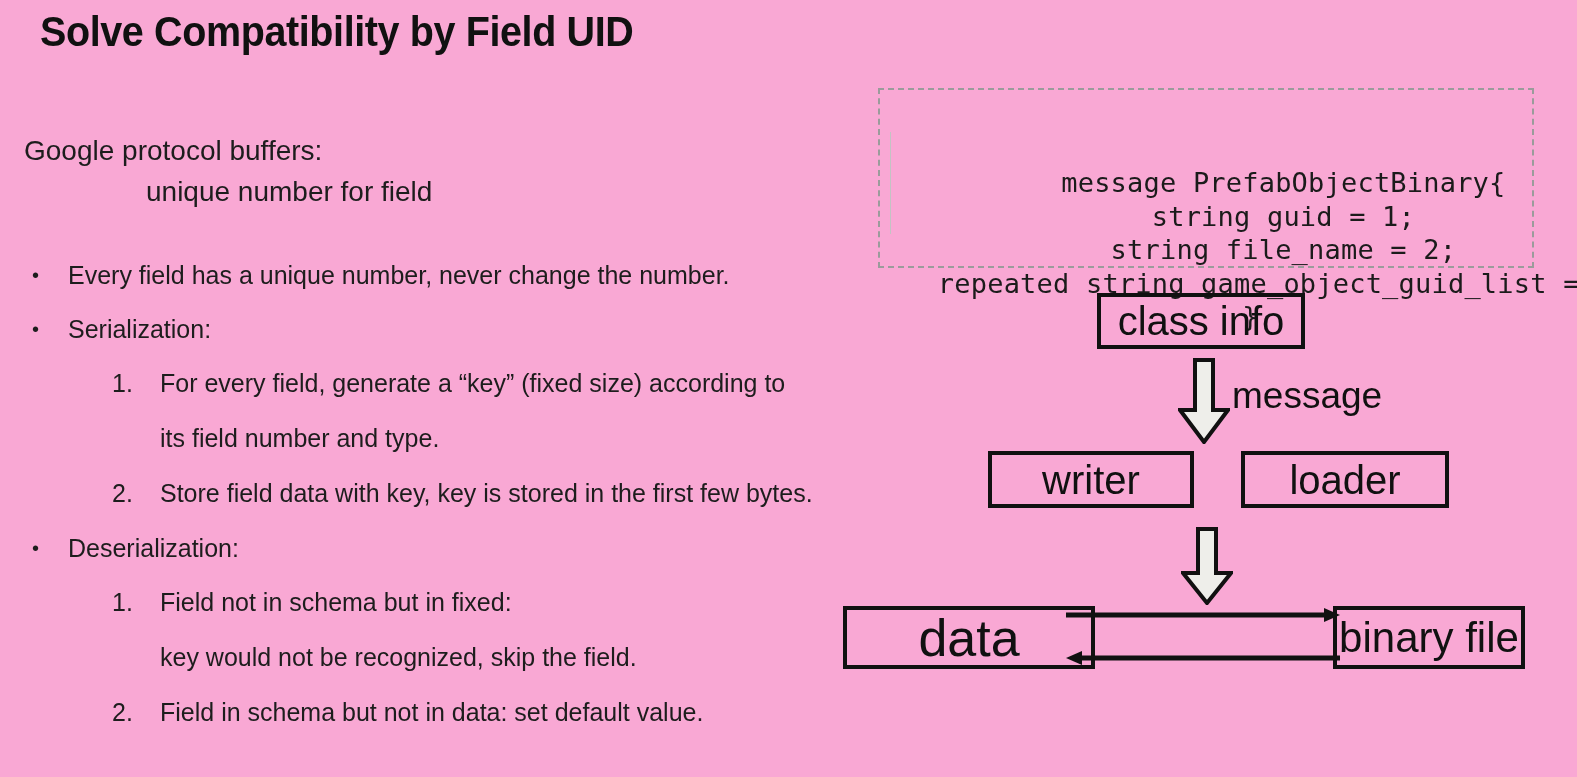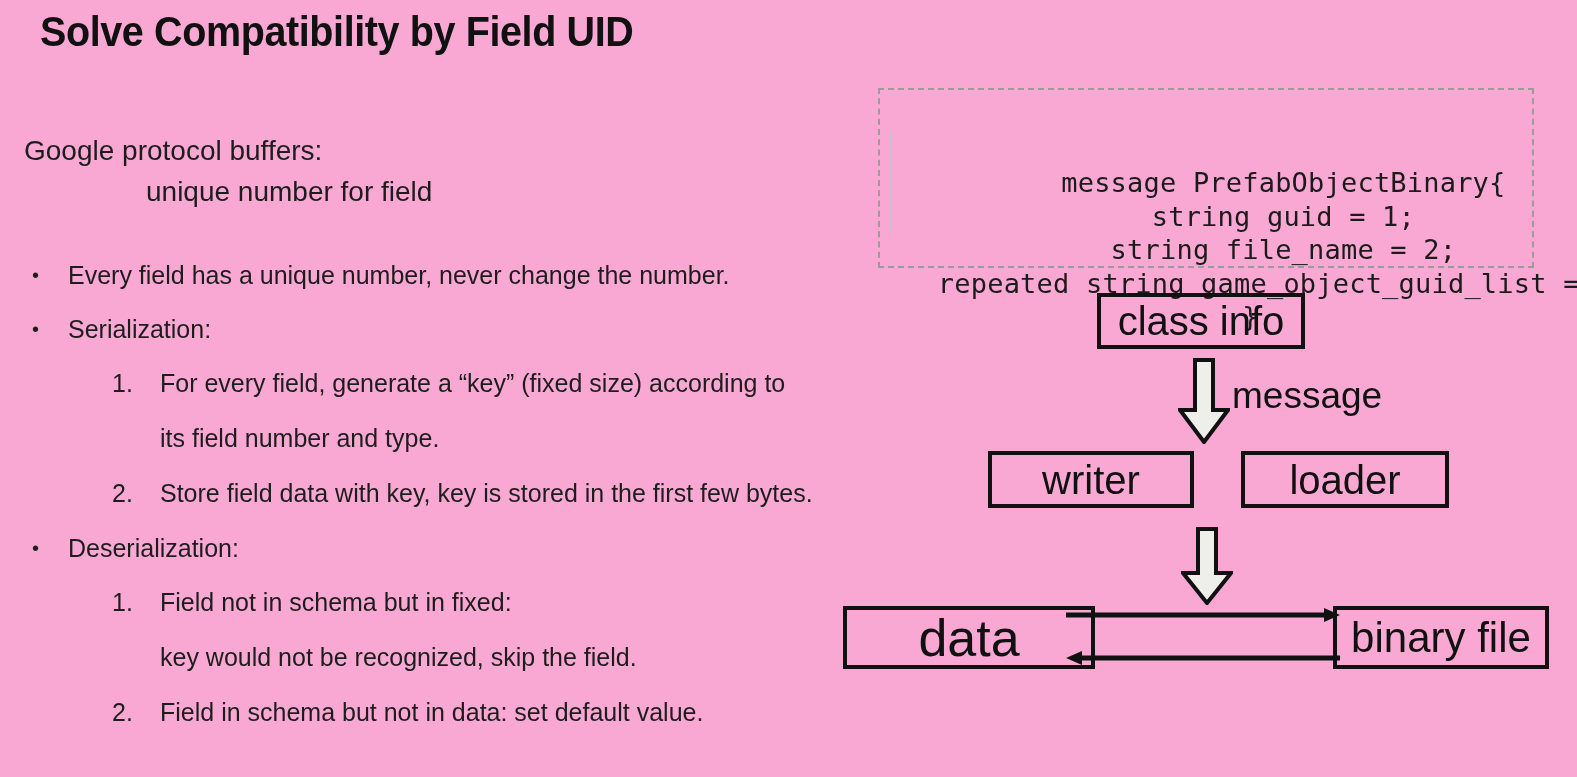--- a/index.html
+++ b/index.html
@@ -130,21 +130,21 @@
     align-items: center;
     justify-content: center;
     font-size: 40px;
     color: #111111;
     line-height: 1;
   }
   #box-class-info { left: 1097px; top: 293px; width: 208px; height: 56px; }
   #box-writer     { left: 988px;  top: 451px; width: 206px; height: 57px; }
   #box-loader     { left: 1212px; top: 451px; width: 208px; height: 57px; margin-left: 29px; }
   #box-data       { left: 843px;  top: 606px; width: 252px; height: 63px; font-size: 52px; }
-  #box-binary     { left: 1333px; top: 606px; width: 216px; height: 63px; font-size: 42px; text-align: right; }
+  #box-binary     { left: 1333px; top: 606px; width: 192px; height: 63px; font-size: 42px; text-align: right; }
 
   .block-arrow {
     position: absolute;
   }
   #arrow-generate { left: 1178px; top: 358px; width: 52px; height: 86px; }
   #arrow-write    { left: 1181px; top: 527px; width: 52px; height: 78px; }
 
   #label-generate {
     position: absolute;
     left: 1232px;

